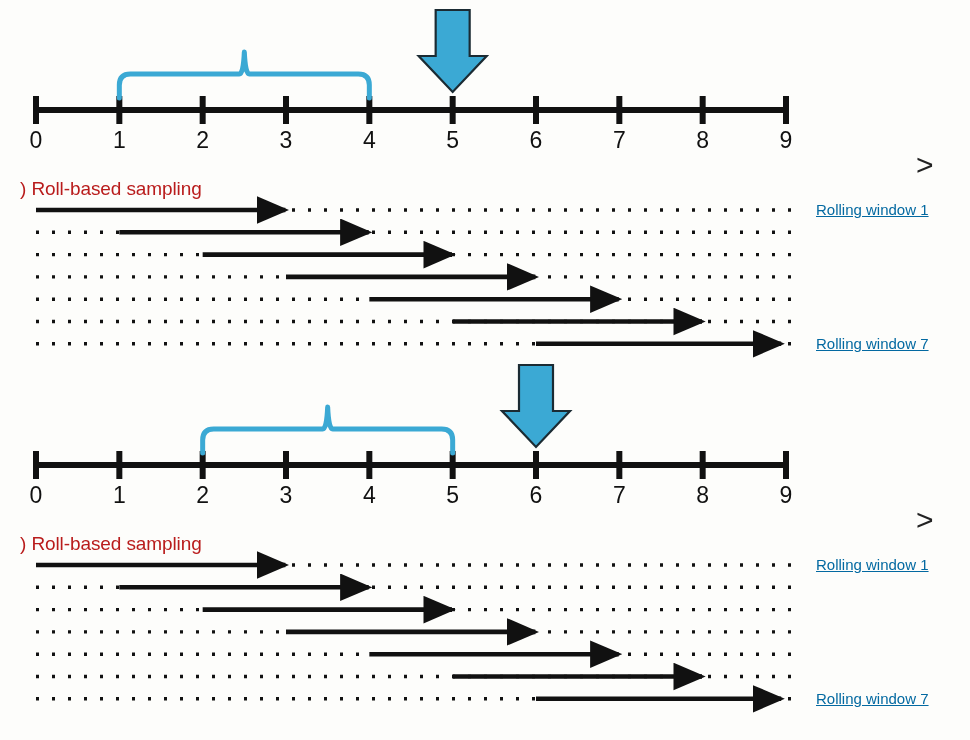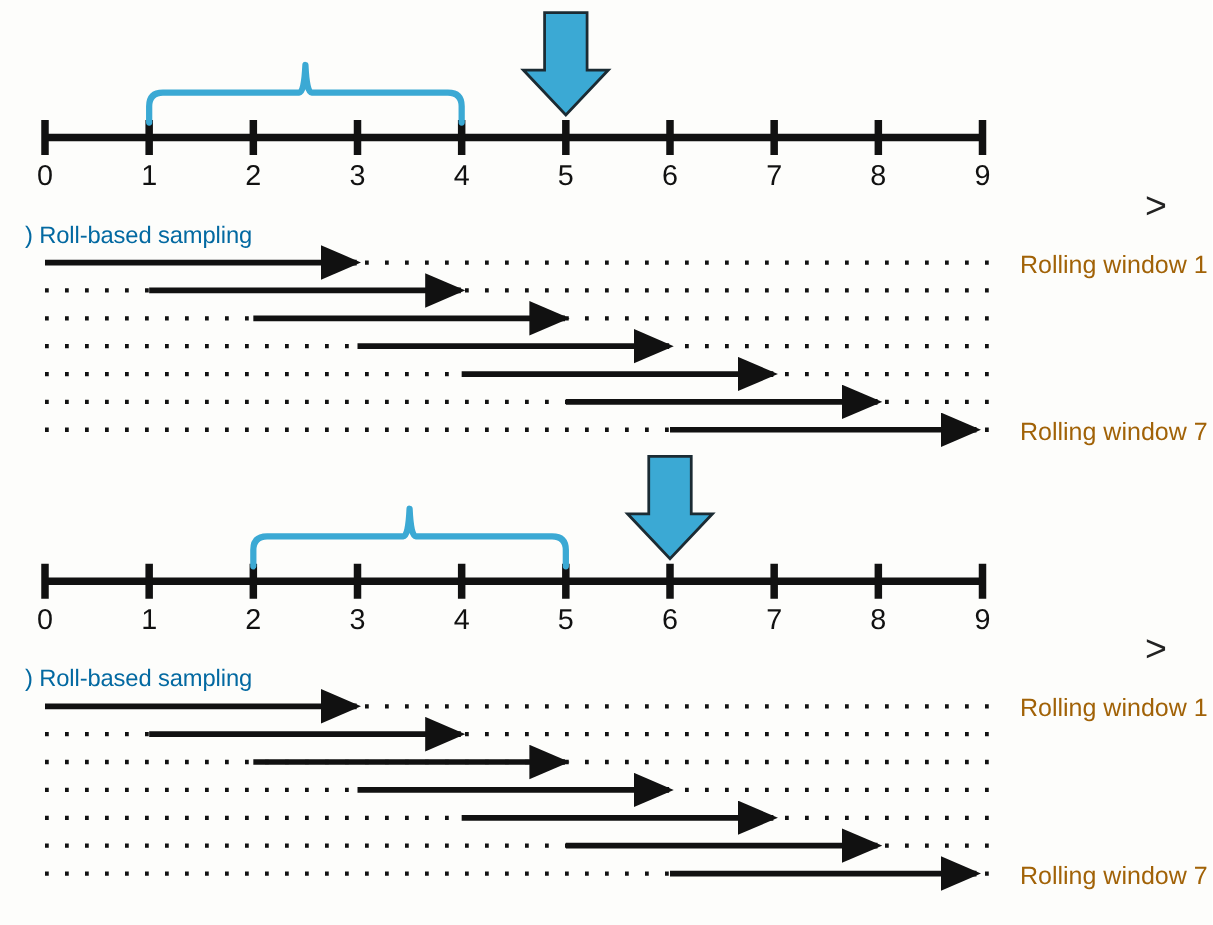--- a/index.html
+++ b/index.html
@@ -19,39 +19,40 @@
     position: absolute;
     left: 0;
     top: 0;
     width: 970px;
     height: 740px;
   }
   .panel-caption {
     position: absolute;
     font-family: "Liberation Sans", sans-serif;
     font-size: 19px;
-    color: #0369a1;
+    color: #b91c1c;
     white-space: nowrap;
     letter-spacing: -0.1px;
   }
   .axis-tick-label {
     position: absolute;
     font-family: "Liberation Sans", sans-serif;
     font-size: 23px;
     color: #111111;
     text-align: center;
     width: 30px;
     margin-left: -15px;
   }
   .window-label {
     position: absolute;
     font-family: "Liberation Sans", sans-serif;
-    font-size: 20px;
-    color: #a16207;
+    font-size: 15px;
+    color: #0369a1;
     white-space: nowrap;
+    text-decoration: underline;
   }
   .chevron {
     position: absolute;
     font-family: "Liberation Sans", sans-serif;
     font-size: 30px;
     color: #222222;
     line-height: 1;
     user-select: none;
   }
   .watermark {

